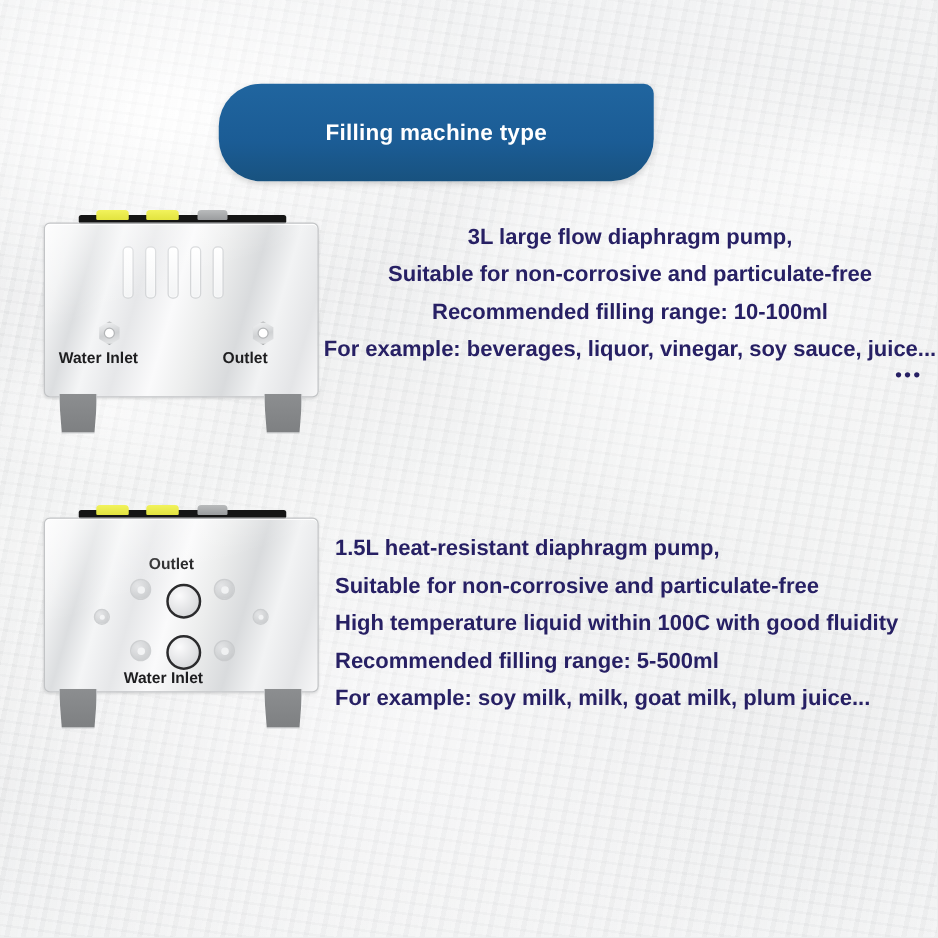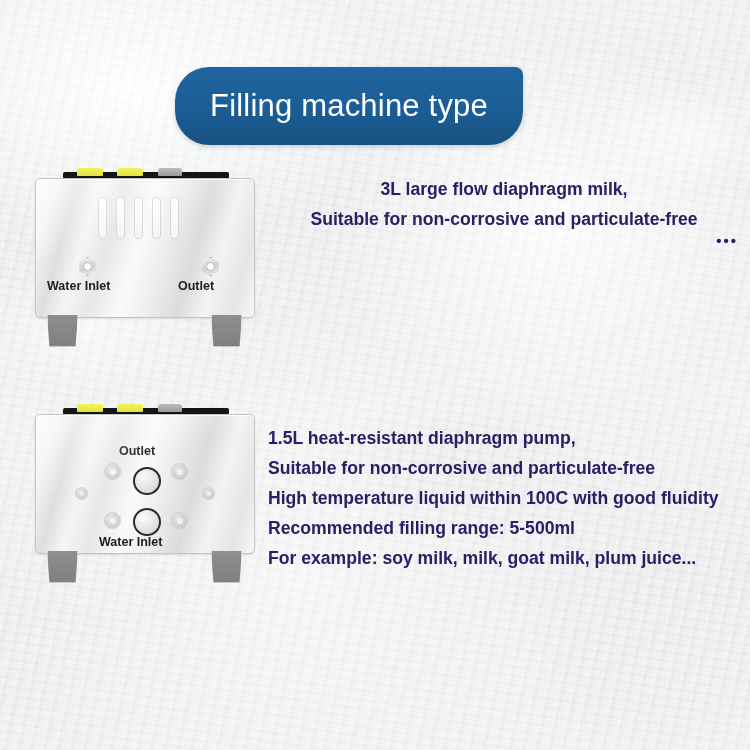--- a/index.html
+++ b/index.html
@@ -53,22 +53,22 @@
     background: linear-gradient(180deg, #1e639f 0%, #1b5b93 55%, #1a5party 100%);
     background: linear-gradient(180deg, #20659f 0%, #1b5c95 60%, #18527f 100%);
     border-radius: 34px 8px 34px 34px;
     box-shadow: 0 2px 5px rgba(0,0,0,0.16);
     display: flex;
     align-items: center;
     justify-content: center;
   }
   .banner-title {
     color: #ffffff;
-    font-size: 31px;
-    font-weight: normal;
+    font-size: 18px;
+    font-weight: bold;
     letter-spacing: 0.2px;
     text-align: left;
     white-space: nowrap;
   }
 
   
   .machine {
     position: absolute;
     width: 222px;
     height: 178px;
@@ -279,22 +279,24 @@
         <div class="m-hex h2"></div>
         <div class="m-label l-waterinlet-1">Water Inlet</div>
         <div class="m-label l-outlet-1">Outlet</div>
       </div>
 
       <div class="m-leg left"></div>
       <div class="m-leg right"></div>
     </div>
 
     <div class="desc" id="desc-1">
-      <div class="line">3L large flow diaphragm milk,</div>
+      <div class="line">3L large flow diaphragm pump,</div>
       <div class="line">Suitable for non-corrosive and particulate-free</div>
+      <div class="line">Recommended filling range: 10-100ml</div>
+      <div class="line">For example: beverages, liquor, vinegar, soy sauce, juice...</div>
       <div class="desc-ellipsis">•••</div>
     </div>
 
     <div class="machine" id="machine-2">
       <div class="m-toplid"></div>
       <div class="m-cap yellow c1"></div>
       <div class="m-cap yellow c2"></div>
       <div class="m-cap gray c3"></div>
 
       <div class="m-body">

